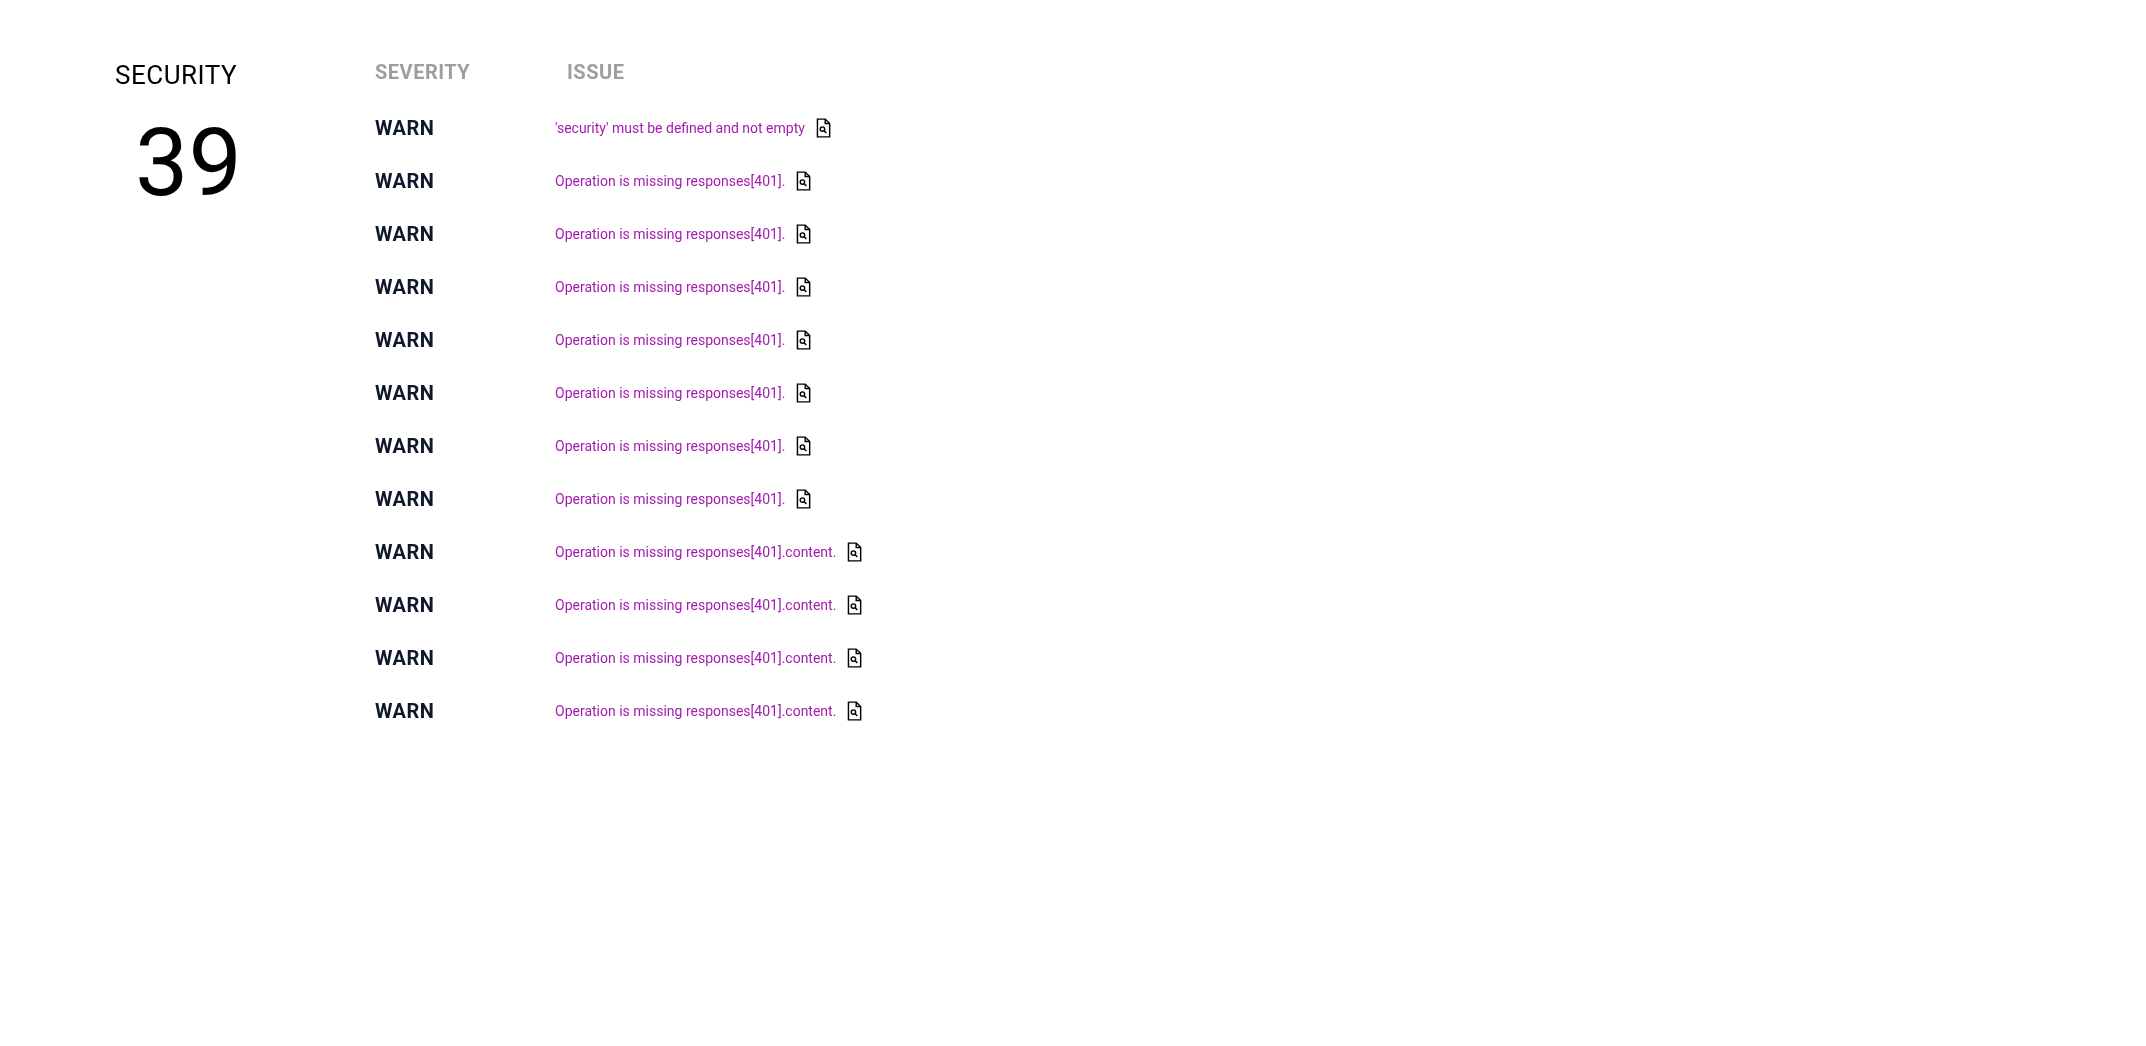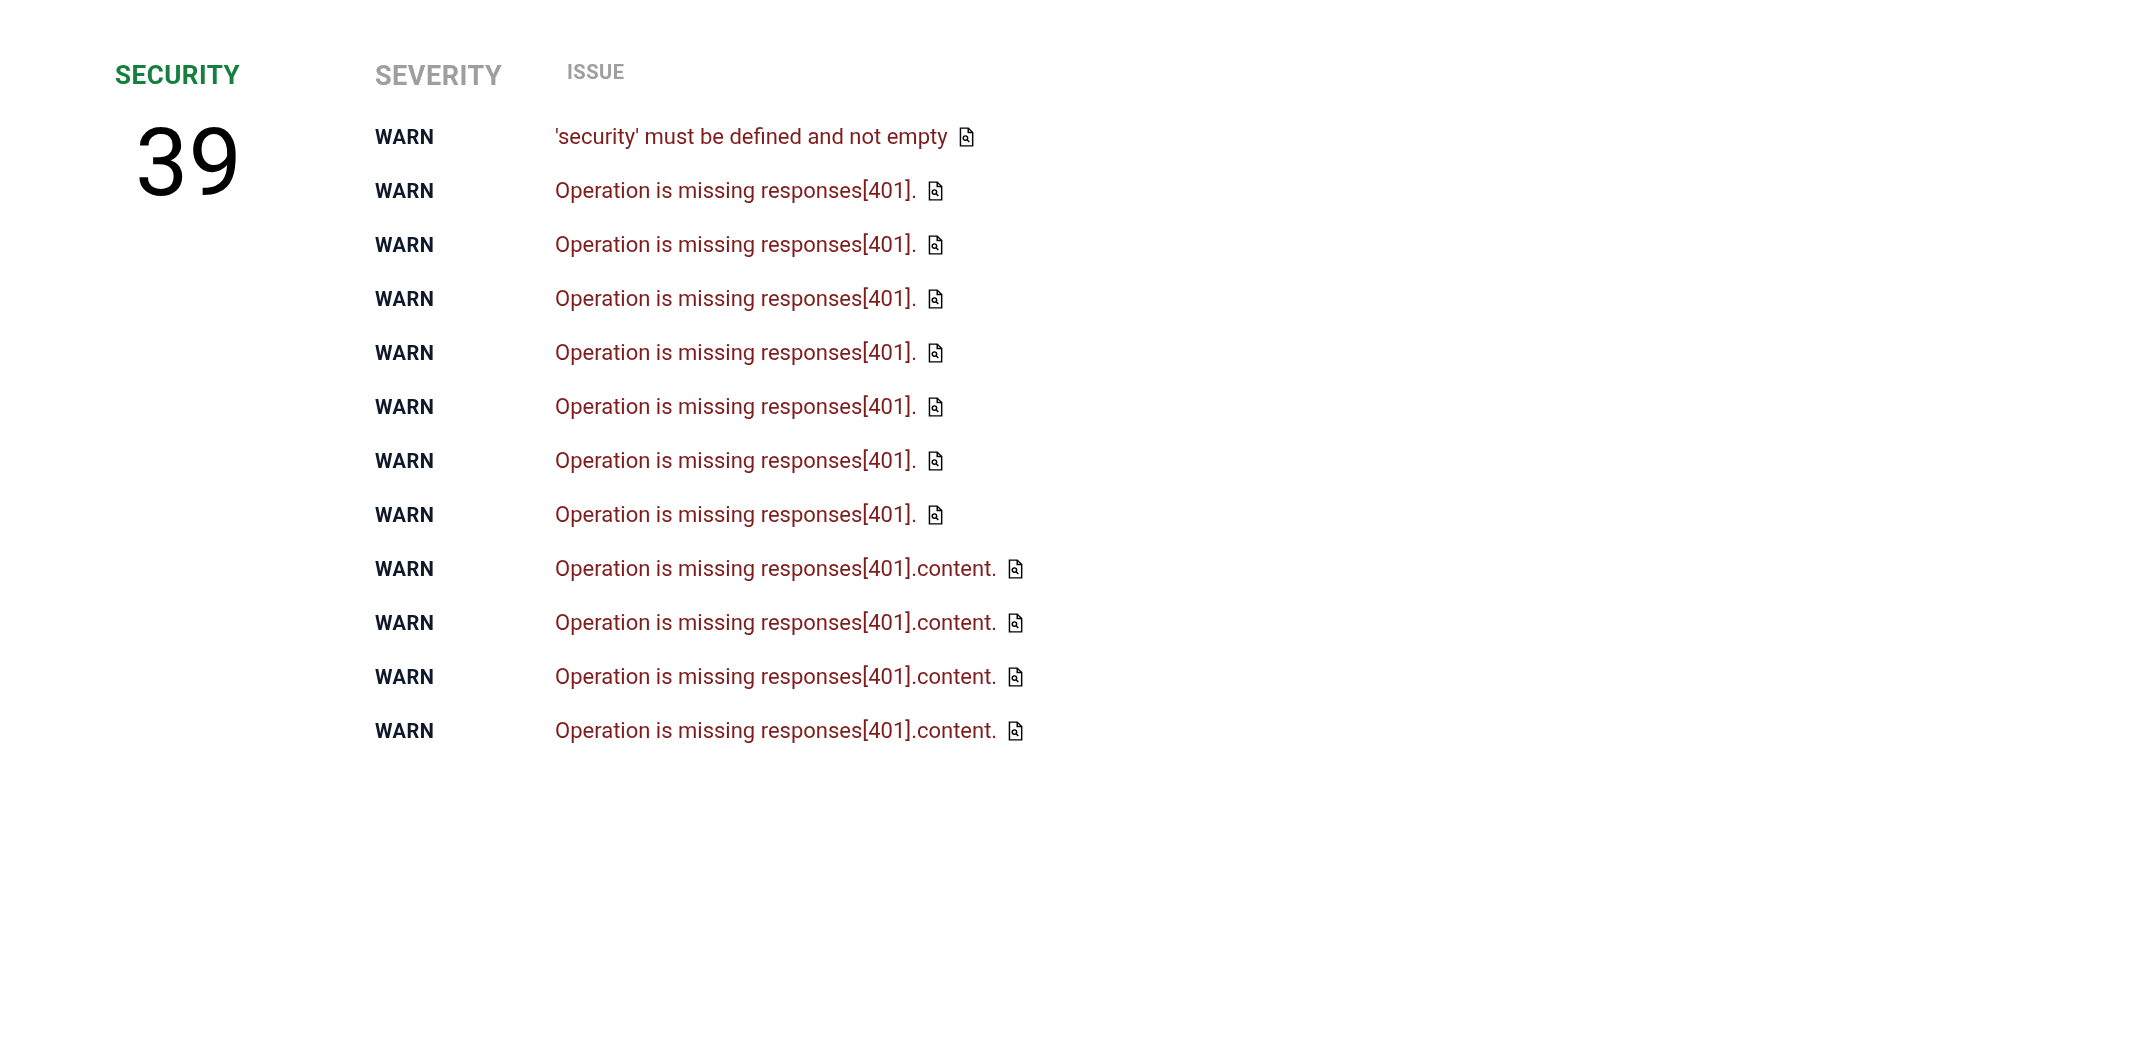--- a/index.html
+++ b/index.html
@@ -15,42 +15,42 @@
     }
     .container {
       display: flex;
       gap: 75px;
     }
     .sidebar {
       flex: 0 0 185px;
     }
     .category-title {
       font-size: 26px;
-      font-weight: 700;
-      color: #15803d;
+      font-weight: 400;
+      color: #000000;
       letter-spacing: 0.5px;
       margin-bottom: 25px;
     }
     .category-count {
       font-size: 95px;
       font-weight: 400;
       color: #000000;
       line-height: 1;
       padding-left: 20px;
     }
     .main {
       flex: 1;
     }
     .header-row {
       display: flex;
       margin-bottom: 32px;
     }
     .header-severity {
       flex: 0 0 180px;
-      font-size: 27px;
+      font-size: 20px;
       font-weight: 700;
       color: #9e9e9e;
       letter-spacing: 0.5px;
     }
     .header-issue {
       font-size: 20px;
       font-weight: 700;
       color: #9e9e9e;
       letter-spacing: 0.5px;
       margin-left: 12px;
@@ -61,22 +61,22 @@
       margin-bottom: 29px;
     }
     .severity {
       flex: 0 0 180px;
       font-size: 20px;
       font-weight: 700;
       color: #0f172a;
       letter-spacing: 0.5px;
     }
     .issue-text {
-      font-size: 22px;
-      color: #7f1d1d;
+      font-size: 14px;
+      color: #a21caf;
       display: flex;
       align-items: center;
       gap: 10px;
     }
     .file-icon {
       display: inline-flex;
       align-items: center;
       justify-content: center;
       width: 16px;
       height: 20px;

